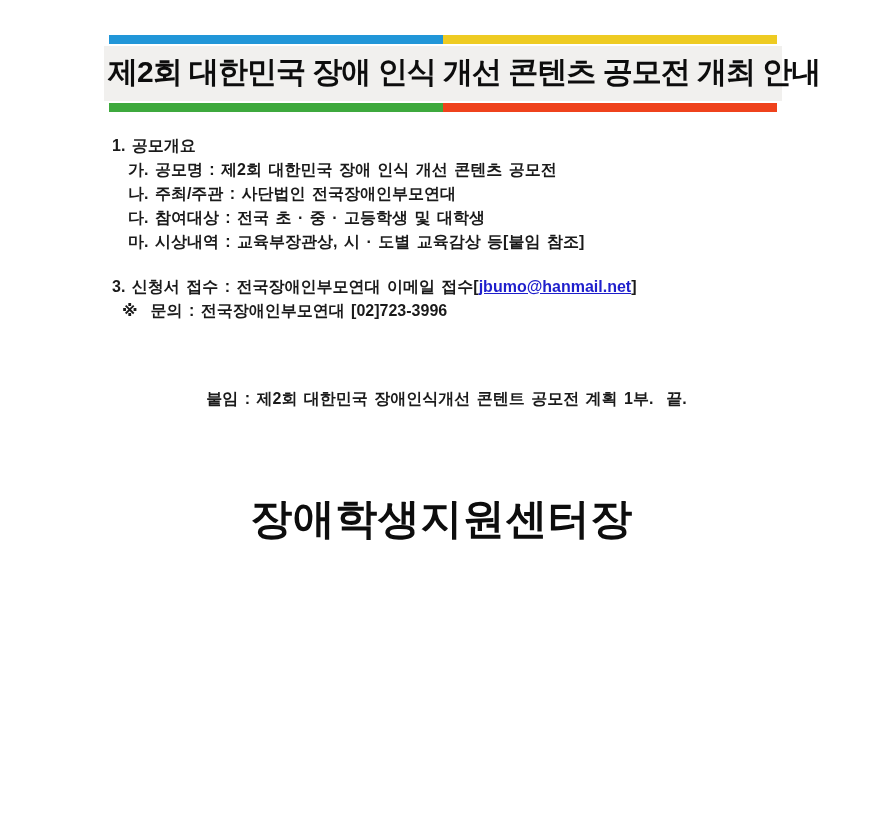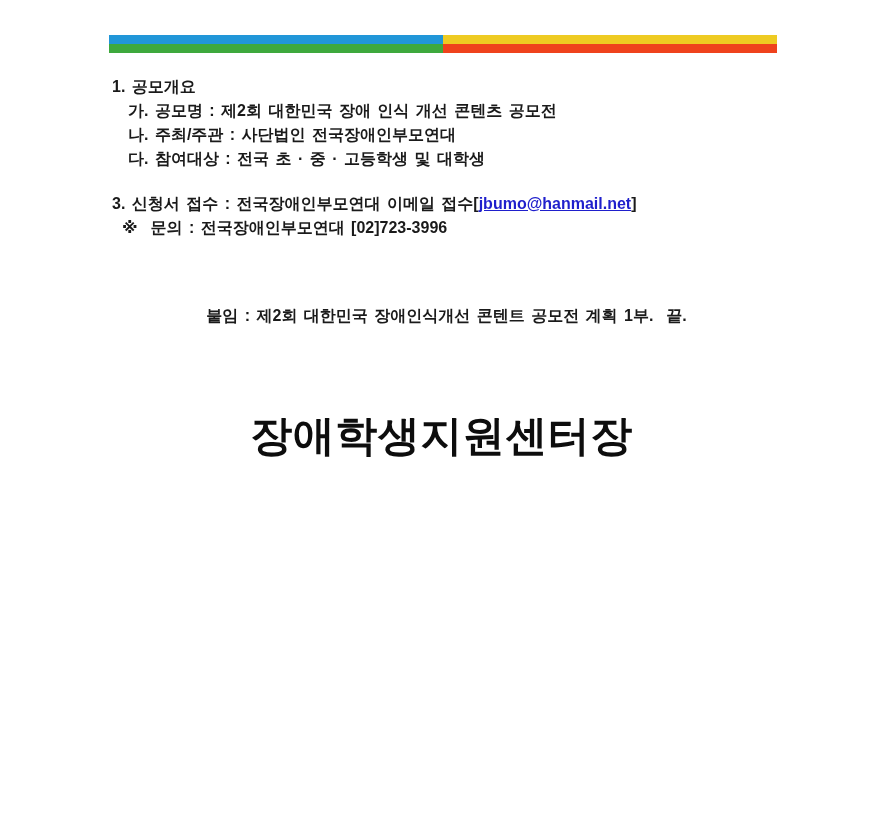--- a/index.html
+++ b/index.html
@@ -62,34 +62,38 @@
 </head>
 <body>
 
 <div class="page">
 
   <div class="banner">
     <div class="bar">
       <span style="background: rgb(33, 150, 216);"></span>
       <span style="background: rgb(238, 203, 34);"></span>
     </div>
+    <div class="title-box" style="background: rgb(241, 240, 238);">
+      <h1>제2회 대한민국 장애 인식 개선 콘텐츠 공모전 개최 안내</h1>
+    </div>
     <div class="bar">
       <span style="background: rgb(62, 169, 61);"></span>
       <span style="background: rgb(239, 66, 28);"></span>
     </div>
   </div>
 
   <div class="body">
 
 
     <div class="sec s1">1. 공모개요</div>
     <div class="s1-items">
       <div class="sec">가. 공모명 : 제2회 대한민국 장애 인식 개선 콘텐츠 공모전</div>
       <div class="sec">나. 주최/주관 : 사단법인 전국장애인부모연대</div>
       <div class="sec">다. 참여대상 : 전국 초 · 중 · 고등학생 및 대학생</div>
+      <div class="sec">마. 시상내역 : 교육부장관상, 시 · 도별 교육감상 등[붙임 참조]</div>
     </div>
 
 
     <div class="sec s3"><span>3. 신청서 접수 : 전국장애인부모연대 이메일 접수[</span><a class="email">jbumo@hanmail.net</a><span>]</span></div>
 
     <div class="sec note">※  문의 : 전국장애인부모연대 [02]723-3996</div>
 
     <div class="sec attach">붙임 : 제2회 대한민국 장애인식개선 콘텐트 공모전 계획 1부.  끝.</div>
 
     <div class="sign">장애학생지원센터장</div>

